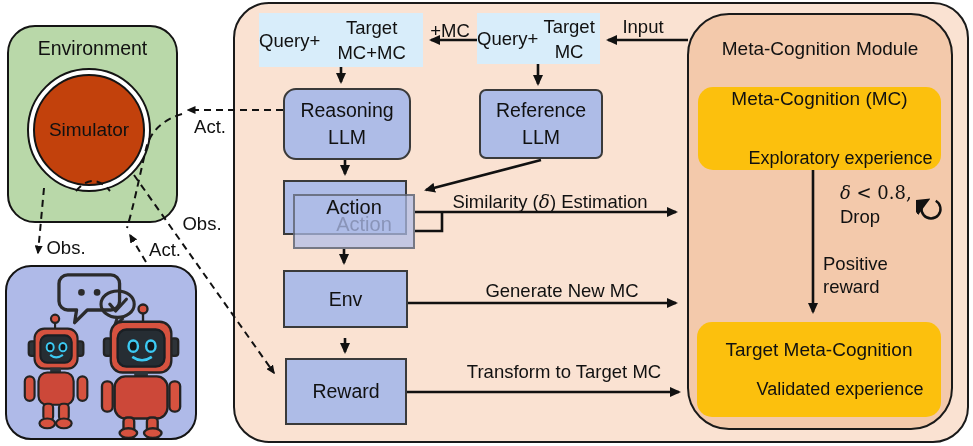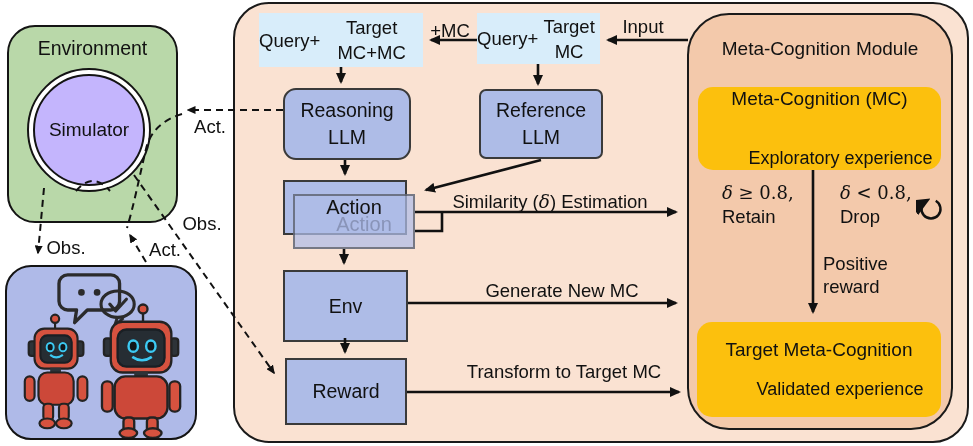--- a/index.html
+++ b/index.html
@@ -17,41 +17,41 @@
   .mc-box{left:698px;top:87px;width:243px;height:83px;gap:36px;}
   .target-box{left:697px;top:322px;width:244px;height:95px;}
   .gold-title{font-size:19px;}
   .gold-sub{font-size:18px;margin-left:42px;}
   .env-box{left:7px;top:25px;width:171px;height:198px;background:#b9d8a9;
            border:2.5px solid #141414;border-radius:28px;z-index:2;text-align:center;}
   .env-title{margin-top:10px;font-size:19.5px;}
   .circle-outer{left:27px;top:68px;width:124px;height:124px;border:2.3px solid #141414;
                 border-radius:50%;background:#fff;z-index:3;}
   .circle-inner{left:33px;top:74px;width:112px;height:112px;border:2.3px solid #141414;
-                border-radius:50%;background:#c4b5fd;z-index:3;display:flex;align-items:center;
+                border-radius:50%;background:#c2410c;z-index:3;display:flex;align-items:center;
                 justify-content:center;font-size:19px;}
   .robots-box{left:5px;top:265px;width:192px;height:175px;background:#afbae8;
               border:2.5px solid #141414;border-radius:26px;z-index:2;overflow:hidden;}
   
   .lightblue{background:#d8edfa;z-index:3;display:flex;flex-direction:row;justify-content:center;
              align-items:center;text-align:center;font-size:18.5px;line-height:25px;}
   .qb1{left:259px;top:13px;width:164px;height:54px;}
   .qb2{left:477px;top:13px;width:123px;height:51px;}
   .bluebox{background:#aebce7;border:2px solid #3a3a3a;z-index:3;display:flex;flex-direction:column;
            justify-content:center;align-items:center;text-align:center;font-size:19.5px;line-height:27px;}
   .reasoning{left:283px;top:88px;width:128px;height:72px;border-radius:13px;}
   .reference{left:479px;top:89px;width:124px;height:70px;border-radius:7px;}
   .action-back{left:283px;top:180px;width:124px;height:55px;background:#aebce7;
                border:2px solid #3a3a3a;z-index:3;}
   .action-front{left:293px;top:194px;width:122px;height:55px;background:rgba(174,188,231,0.72);
                 border:2px solid rgba(55,55,55,0.55);z-index:3;}
   .action-text{left:293px;top:196px;width:122px;text-align:center;font-size:20px;z-index:5;}
   .action-text-faded{left:303px;top:213px;width:122px;text-align:center;font-size:20px;
                      color:rgba(85,92,118,0.42);z-index:4;}
-  .envbx{left:283px;top:270px;width:125px;height:72px;}
+  .envbx{left:283px;top:270px;width:125px;height:58px;}
   .rewardbx{left:285px;top:358px;width:122px;height:67px;}
   
   .lbl{z-index:5;font-size:18.5px;text-align:center;}
   .delta{font-family:"DejaVu Serif","Liberation Serif",serif;font-style:italic;}
   .cond{font-family:"DejaVu Serif","Liberation Serif",serif;}
   .cond-block{z-index:5;font-size:18px;line-height:23px;text-align:left;}
   .cond-action{font-family:"Liberation Sans",sans-serif;font-size:18.5px;}
   svg.overlay{position:absolute;left:0;top:0;width:973px;height:446px;z-index:6;pointer-events:none;}
   .robosvg{position:absolute;left:0;top:0;width:100%;height:100%;}
   .refresh{left:916px;top:194px;width:30px;height:30px;z-index:5;}
@@ -67,24 +67,20 @@
 
   <div class="abs gold-box mc-box">
     <div class="gold-title">Meta-Cognition (MC)</div>
     <div class="gold-sub">Exploratory experience</div>
   </div>
   <div class="abs gold-box target-box">
     <div class="gold-title">Target Meta-Cognition</div>
     <div class="gold-sub">Validated experience</div>
   </div>
 
-  <div class="abs cond-block" style="left:722px;top:181px;width:100px;">
-    <span class="delta">δ</span><span class="cond"> ≥ 0.8,</span><br>
-    <span class="cond-action">Retain</span>
-  </div>
   <div class="abs cond-block" style="left:840px;top:181px;width:100px;">
     <span class="delta">δ</span><span class="cond"> &lt; 0.8,</span><br>
     <span class="cond-action">Drop</span>
   </div>
   <div class="abs" style="left:823px;top:252px;font-size:18.5px;line-height:23px;z-index:5;">
     <span>Positive</span><br>
     <span>reward</span>
   </div>
 
   <svg class="abs refresh" viewBox="0 0 30 30">

